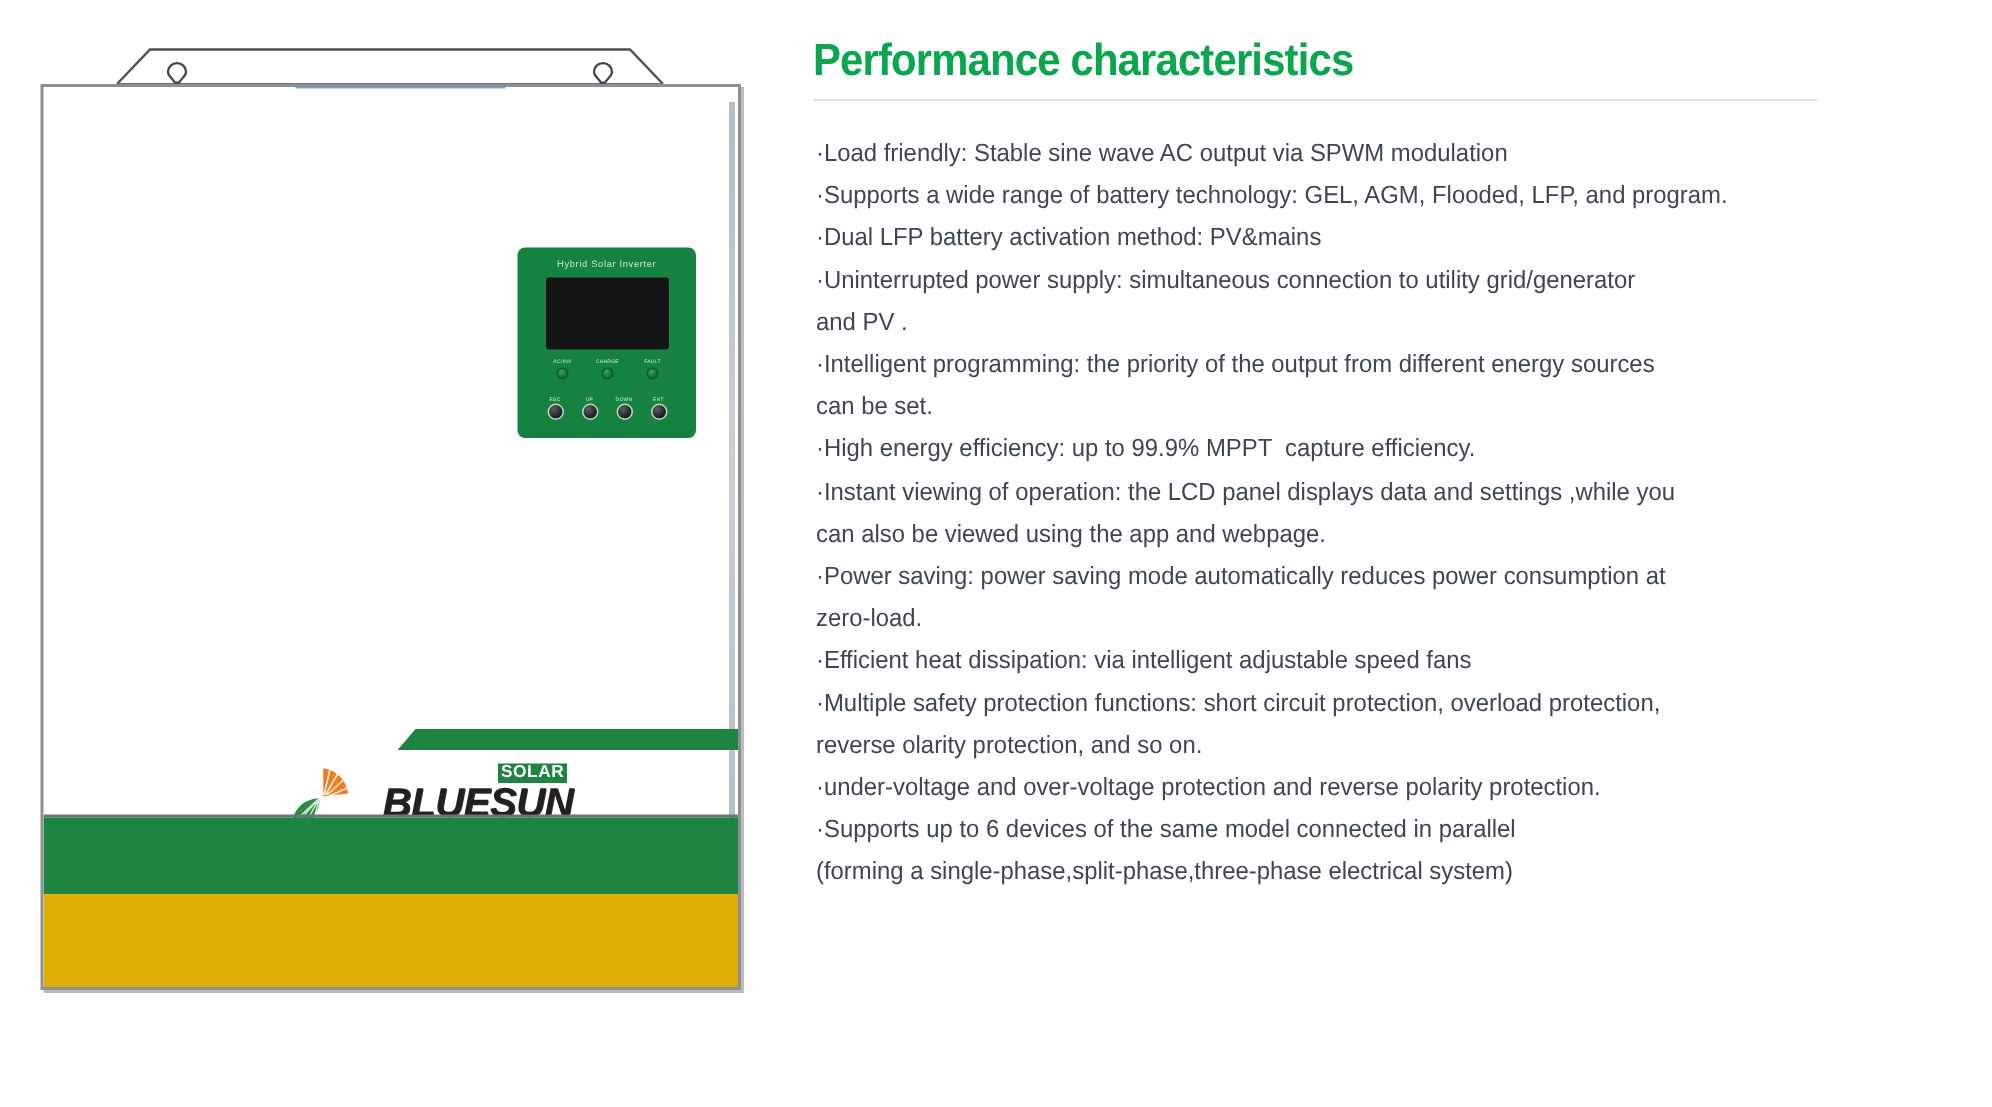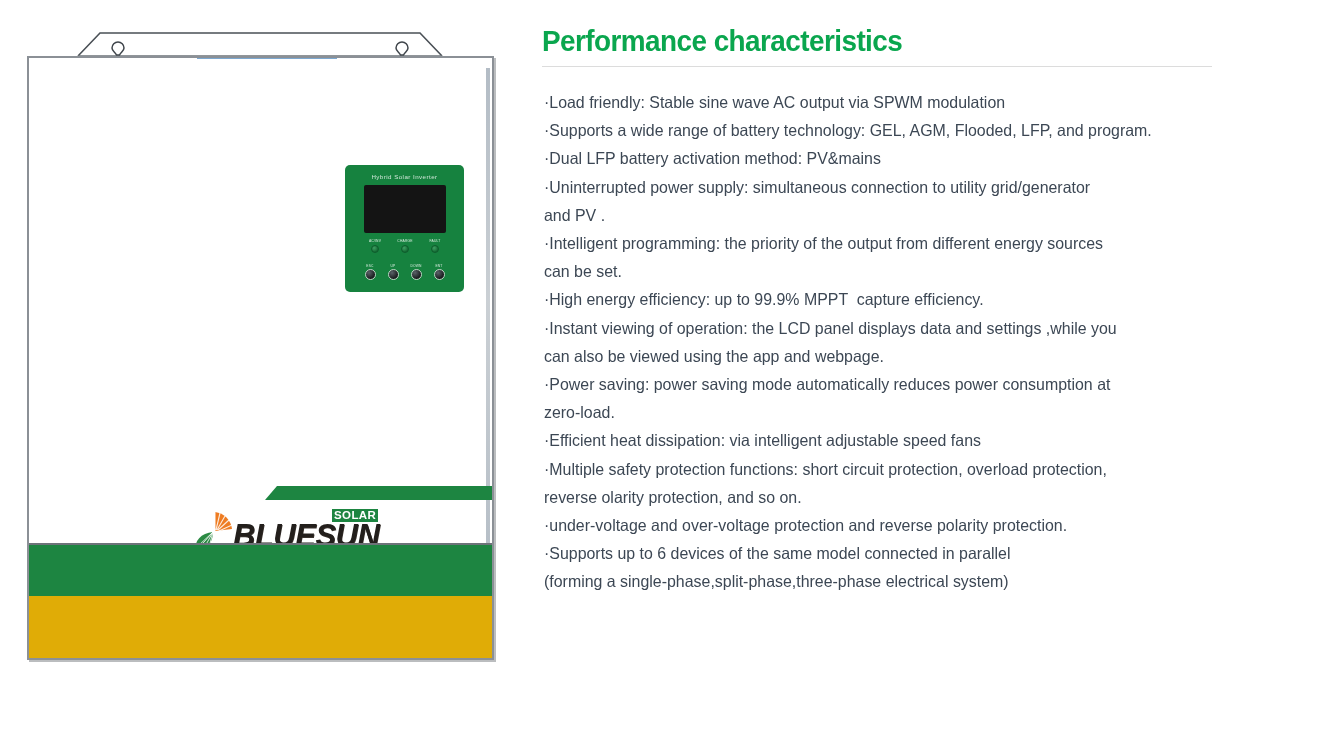--- a/index.html
+++ b/index.html
@@ -117,24 +117,24 @@
   }
 
   
   .logo{
     position:absolute;left:160px;top:448px;width:205px;height:54px;
   }
   .logo-mark{
     position:absolute;left:0;top:4px;width:48px;height:44px;
   }
   .logo-word{
-    position:absolute;left:44px;top:14px;
+    position:absolute;left:66px;top:14px;
     font-family:"Liberation Sans", sans-serif;
     font-weight:bold;font-style:italic;
-    font-size:31px;letter-spacing:-0.5px;
+    font-size:27px;letter-spacing:-0.5px;
     color:#231f1c;
     line-height:31px;
     text-shadow:0.5px 0.5px 0 #3a332e;
   }
   .logo-solar{
     position:absolute;left:143px;top:3px;
     background:#1d8541;
     padding:0 2px;
   }
   .logo-solar span{

